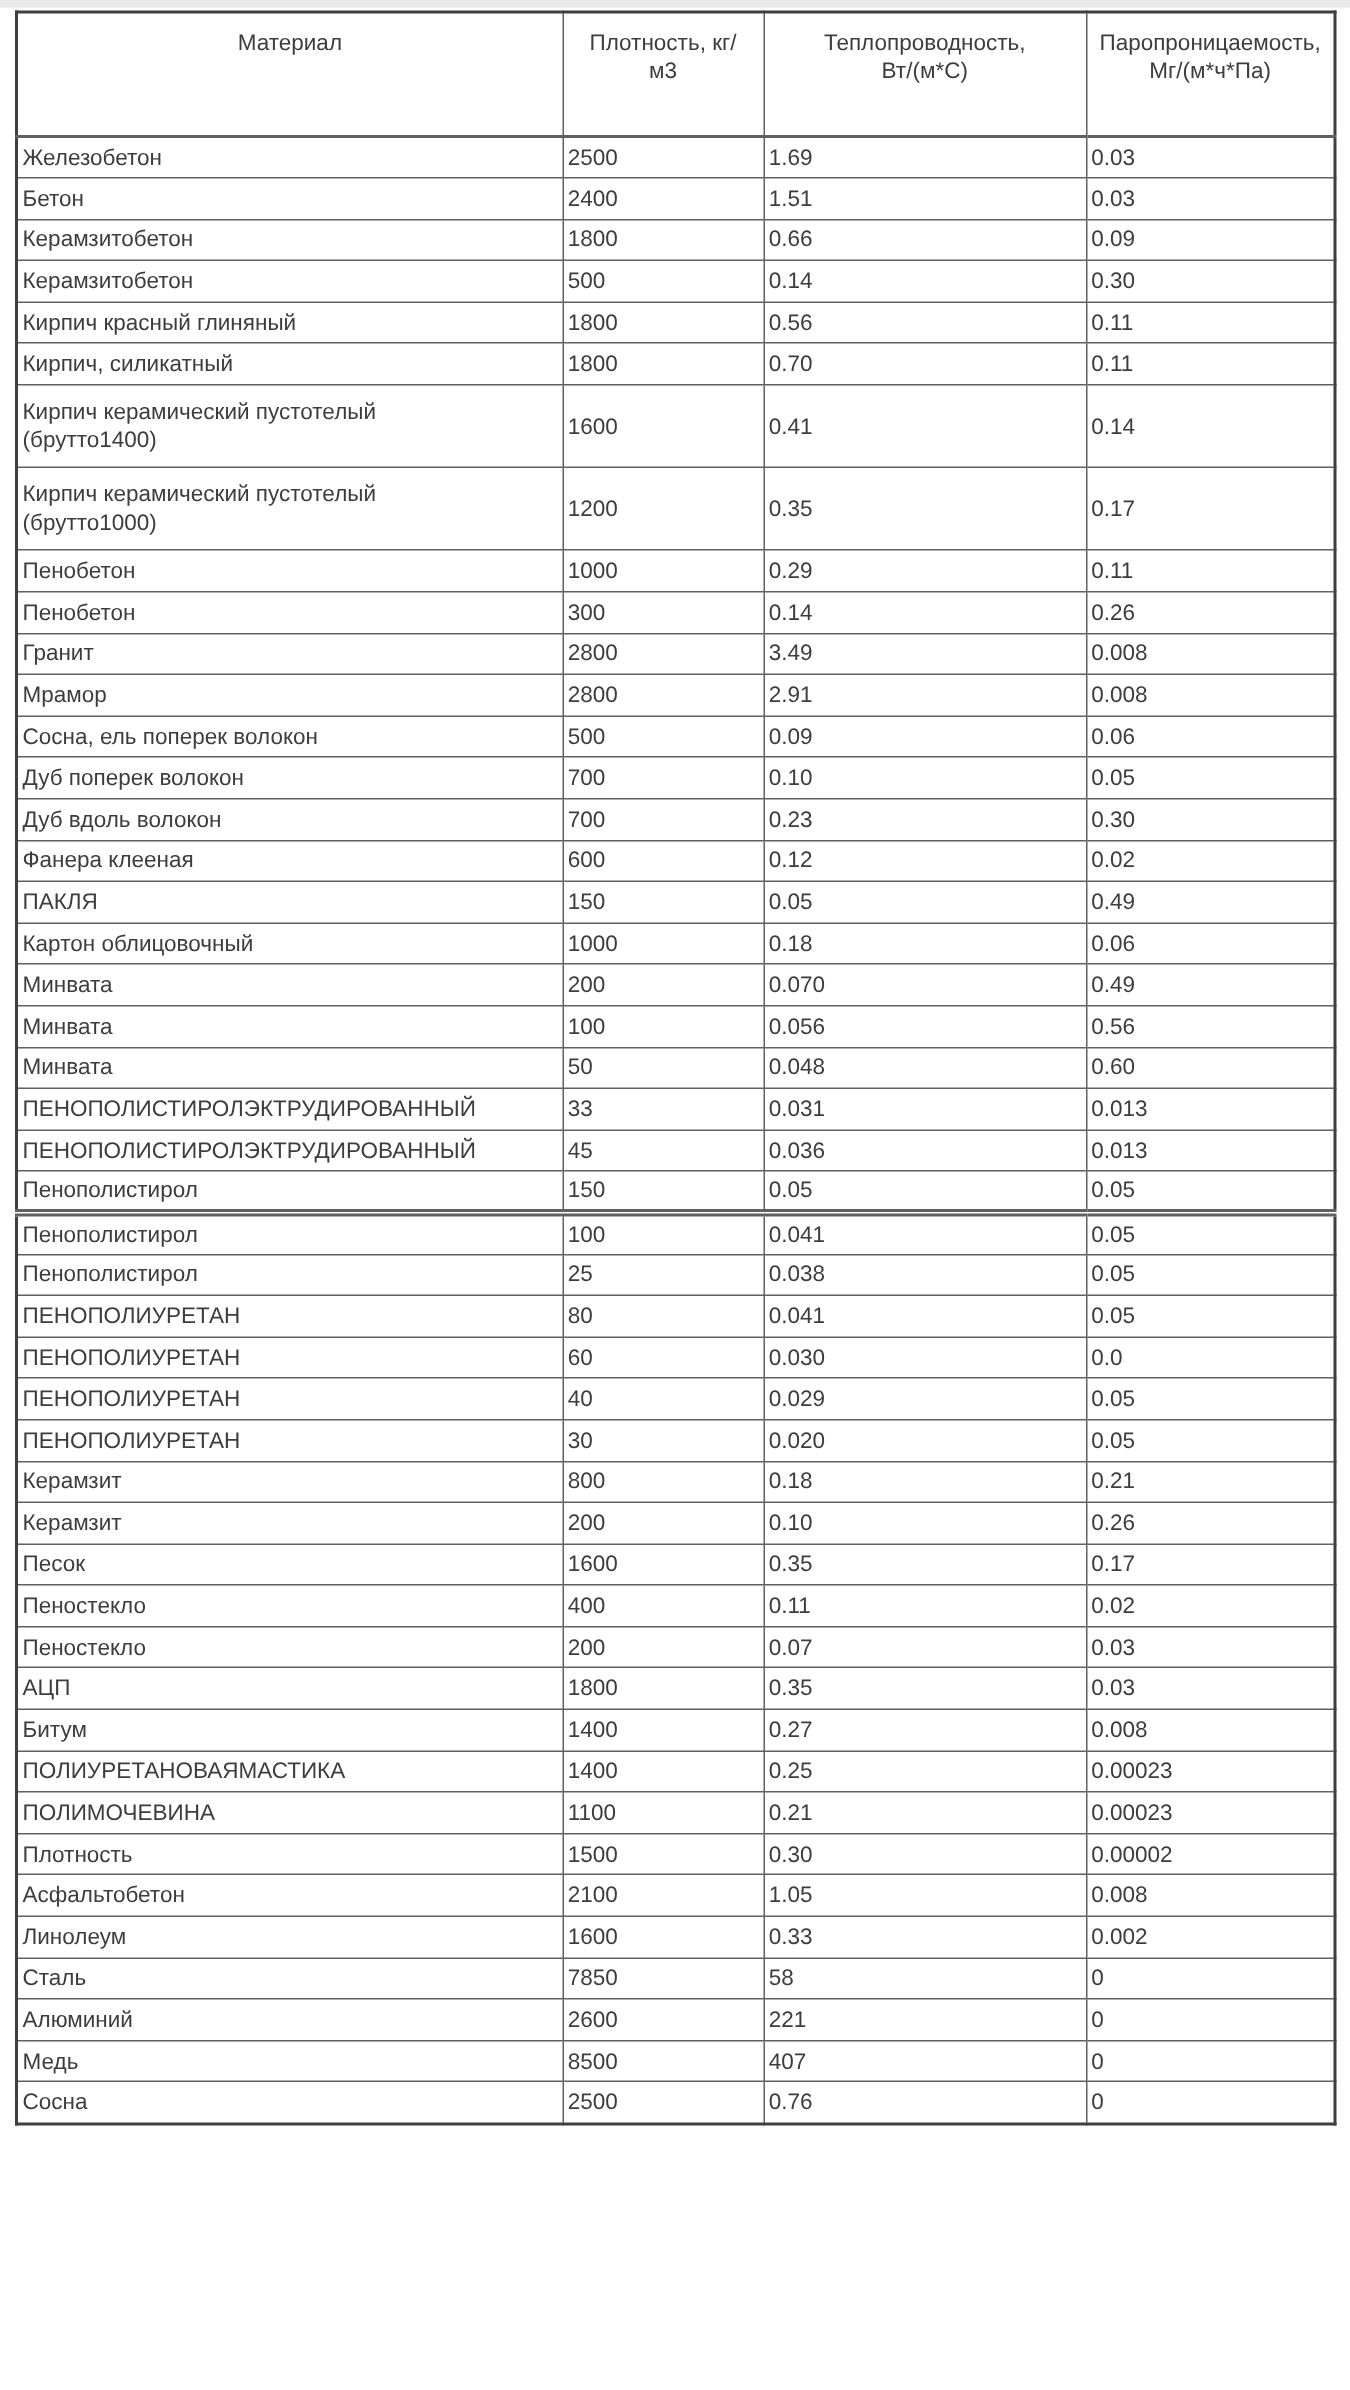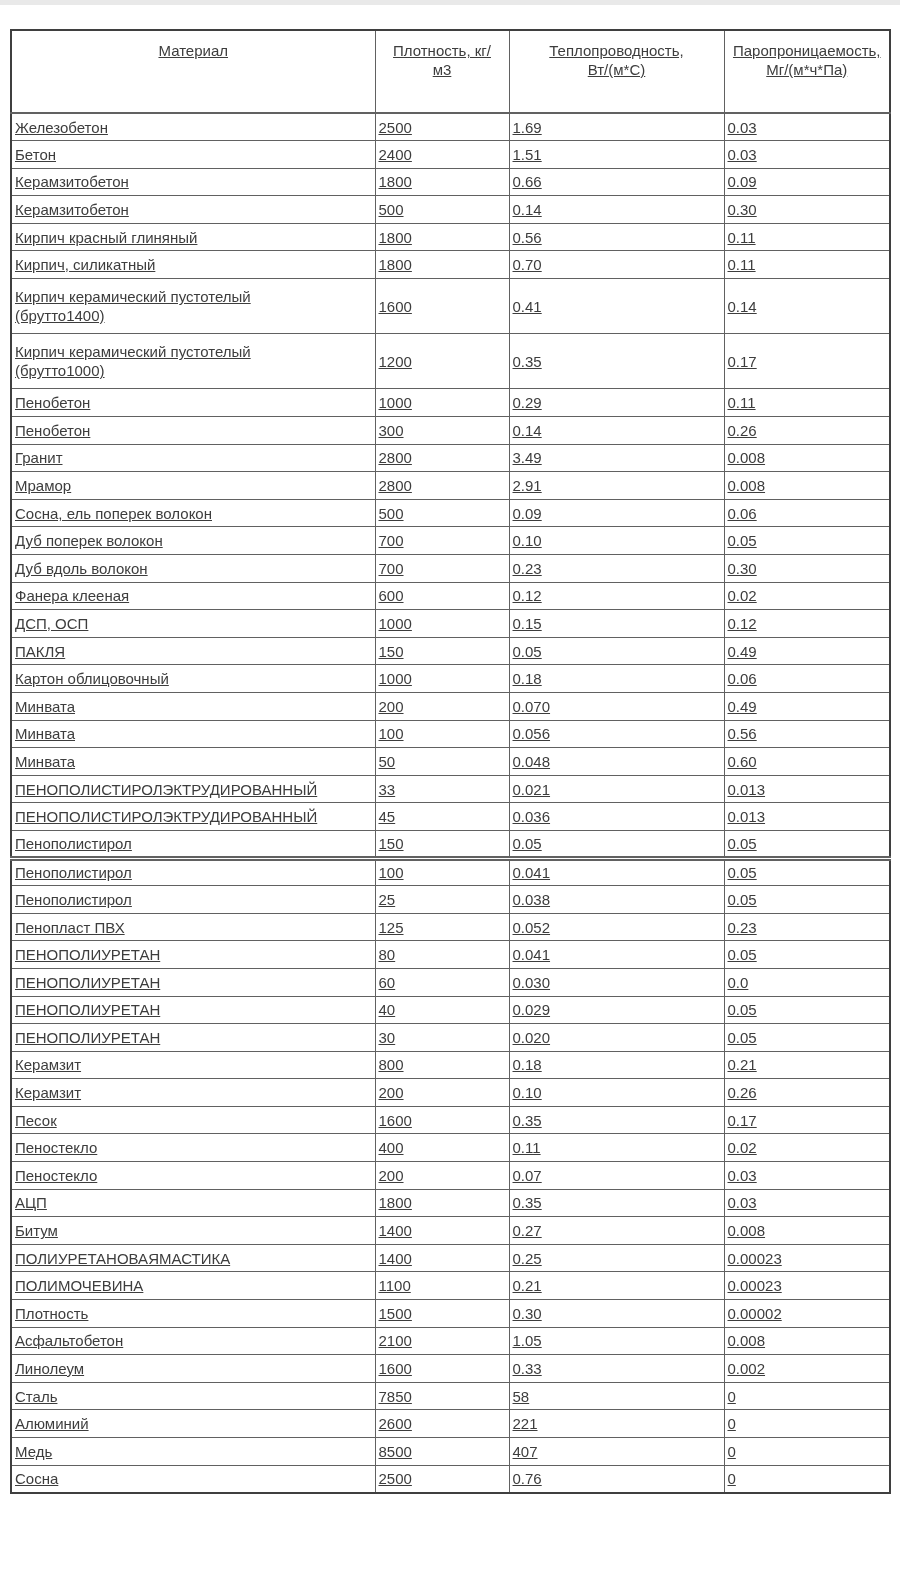--- a/index.html
+++ b/index.html
@@ -14,23 +14,22 @@
   body{
     width:900px;height:1593px;background:var(--bg);
     font-family:"Liberation Sans","DejaVu Sans",sans-serif;
     color:var(--text);
   }
   .top-strip{height:5px;background:var(--strip);}
   table.materials{
     border-collapse:collapse;
     table-layout:fixed;
     width:879px;
-    margin:24px 0 0 10px;
+    margin:2px 0 0 10px;
     border:2px solid var(--outer);
-    text-decoration:underline;
   }
   col.c1{width:364px;}
   col.c2{width:134px;}
   col.c3{width:215px;}
   col.c4{width:166px;}
   th,td{
     border:1px solid var(--border);
     font-size:15px;
     line-height:19px;
     color:var(--text);
@@ -171,26 +170,20 @@
           <td>0.23</td>
           <td>0.30</td>
         </tr>
         <tr>
           <td>Фанера клееная</td>
           <td>600</td>
           <td>0.12</td>
           <td>0.02</td>
         </tr>
         <tr>
-          <td>ДСП, ОСП</td>
-          <td>1000</td>
-          <td>0.15</td>
-          <td>0.12</td>
-        </tr>
-        <tr>
           <td>ПАКЛЯ</td>
           <td>150</td>
           <td>0.05</td>
           <td>0.49</td>
         </tr>
         <tr>
           <td>Картон облицовочный</td>
           <td>1000</td>
           <td>0.18</td>
           <td>0.06</td>
@@ -209,21 +202,21 @@
         </tr>
         <tr>
           <td>Минвата</td>
           <td>50</td>
           <td>0.048</td>
           <td>0.60</td>
         </tr>
         <tr>
           <td>ПЕНОПОЛИСТИРОЛЭКТРУДИРОВАННЫЙ</td>
           <td>33</td>
-          <td>0.021</td>
+          <td>0.031</td>
           <td>0.013</td>
         </tr>
         <tr>
           <td>ПЕНОПОЛИСТИРОЛЭКТРУДИРОВАННЫЙ</td>
           <td>45</td>
           <td>0.036</td>
           <td>0.013</td>
         </tr>
         <tr>
           <td>Пенополистирол</td>
@@ -235,26 +228,20 @@
           <td>Пенополистирол</td>
           <td>100</td>
           <td>0.041</td>
           <td>0.05</td>
         </tr>
         <tr>
           <td>Пенополистирол</td>
           <td>25</td>
           <td>0.038</td>
           <td>0.05</td>
-        </tr>
-        <tr>
-          <td>Пенопласт ПВХ</td>
-          <td>125</td>
-          <td>0.052</td>
-          <td>0.23</td>
         </tr>
         <tr>
           <td>ПЕНОПОЛИУРЕТАН</td>
           <td>80</td>
           <td>0.041</td>
           <td>0.05</td>
         </tr>
         <tr>
           <td>ПЕНОПОЛИУРЕТАН</td>
           <td>60</td>

